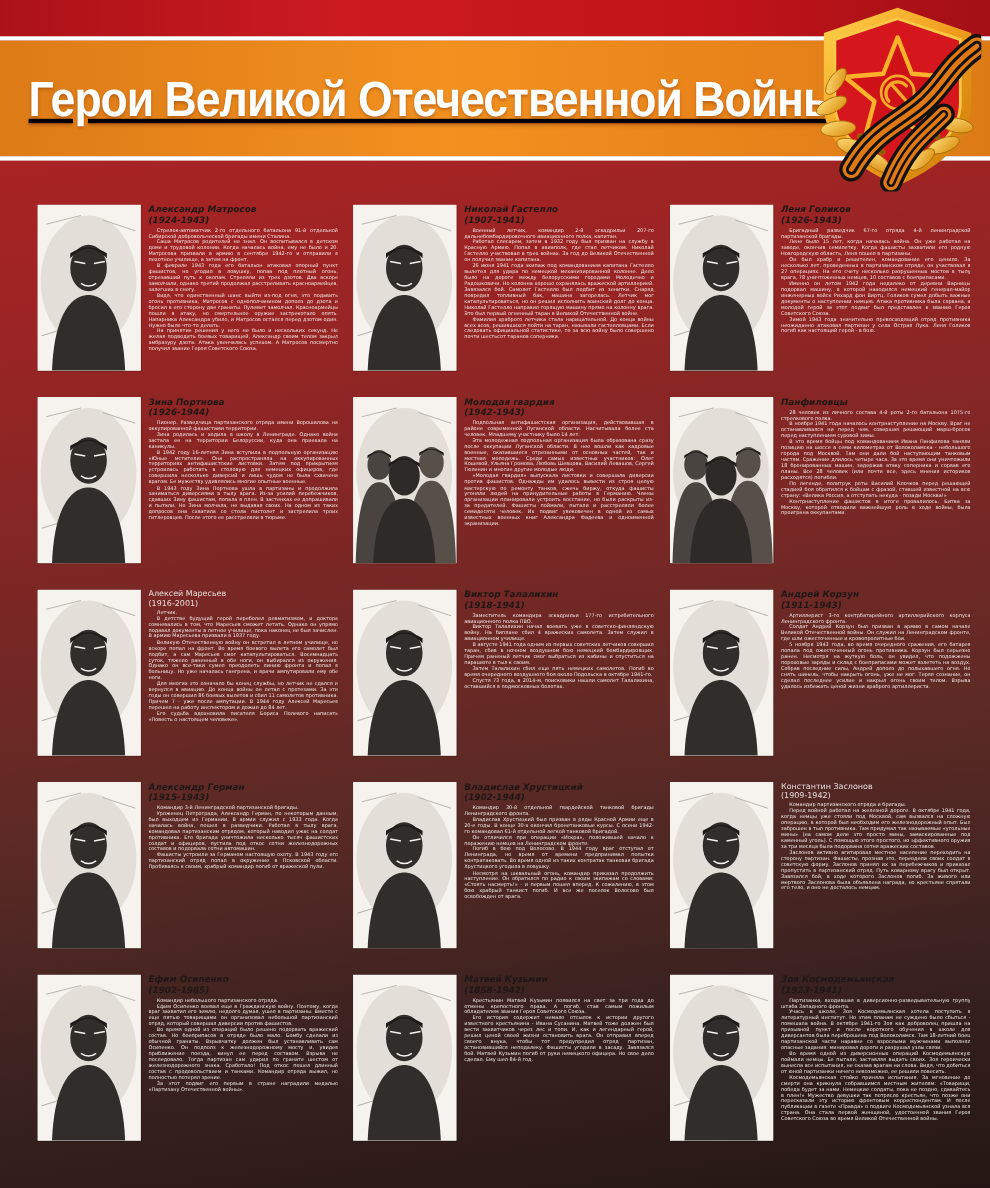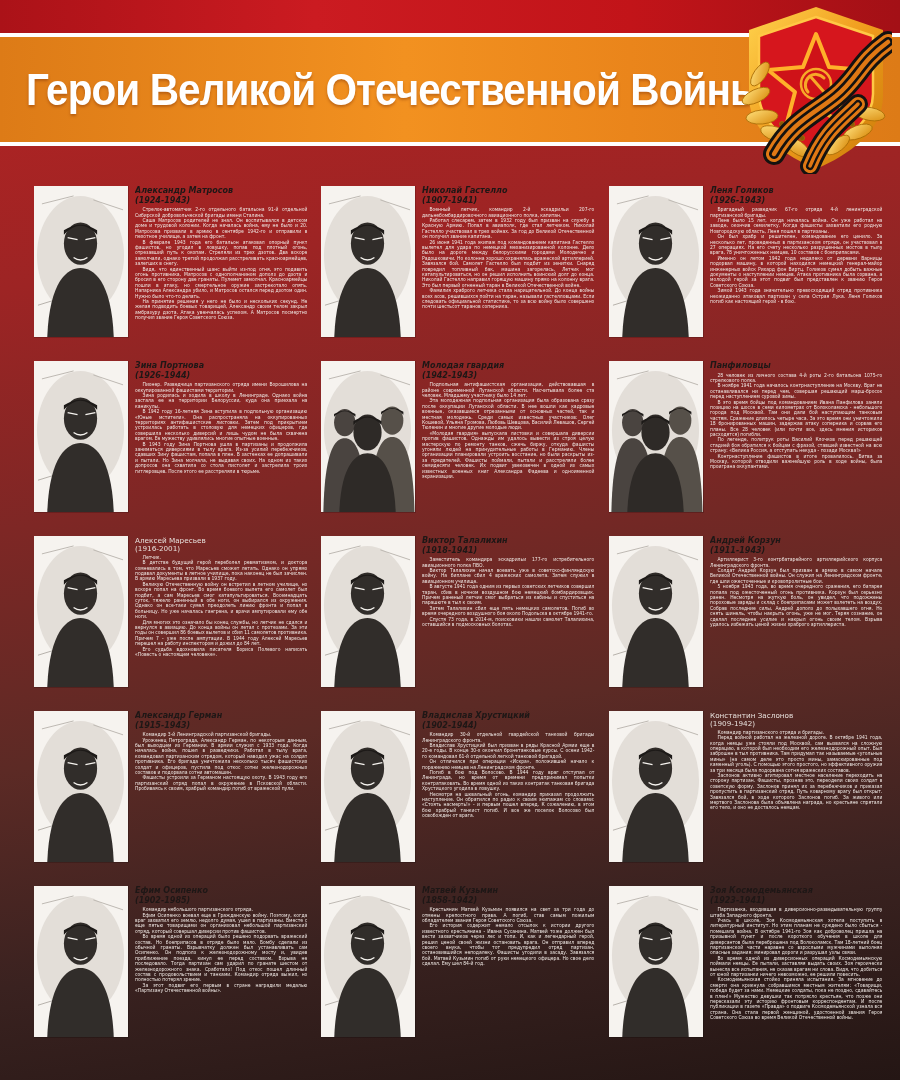--- a/index.html
+++ b/index.html
@@ -2,21 +2,21 @@
 <html lang="ru"><head>
 <meta charset="utf-8">
 <style>
   html,body{margin:0;padding:0;}
   body{
     width:900px;height:1080px;position:relative;overflow:hidden;
     font-family:"DejaVu Sans",sans-serif;
     background:linear-gradient(172deg,#b02323 6%,#9d2424 24%,#7e2725 44%,#5c2a25 64%,#3a2220 82%,#241614 100%);
   }
   
-  .header{position:absolute;top:0;left:0;right:0;z-index:3;}
+  .header{position:absolute;top:0;left:0;right:0;z-index:3;text-decoration:underline;}
   .band-red-top{height:33px;background:linear-gradient(90deg,#ab1218,#cb1b21 35%,#c21419 70%,#a31016);}
   .sep{height:4px;background:#ffffff;}
   .band-orange{
     height:105px;background:linear-gradient(90deg,#dd7b17,#f29120 45%,#ea851b 70%,#dd7b17);
     display:flex;align-items:center;
   }
   .poster-title{
     color:#ffffff;font-family:"Liberation Sans","DejaVu Sans",sans-serif;
     font-weight:700;font-size:45px;line-height:1;white-space:nowrap;
     letter-spacing:-1px;margin-left:26px;

